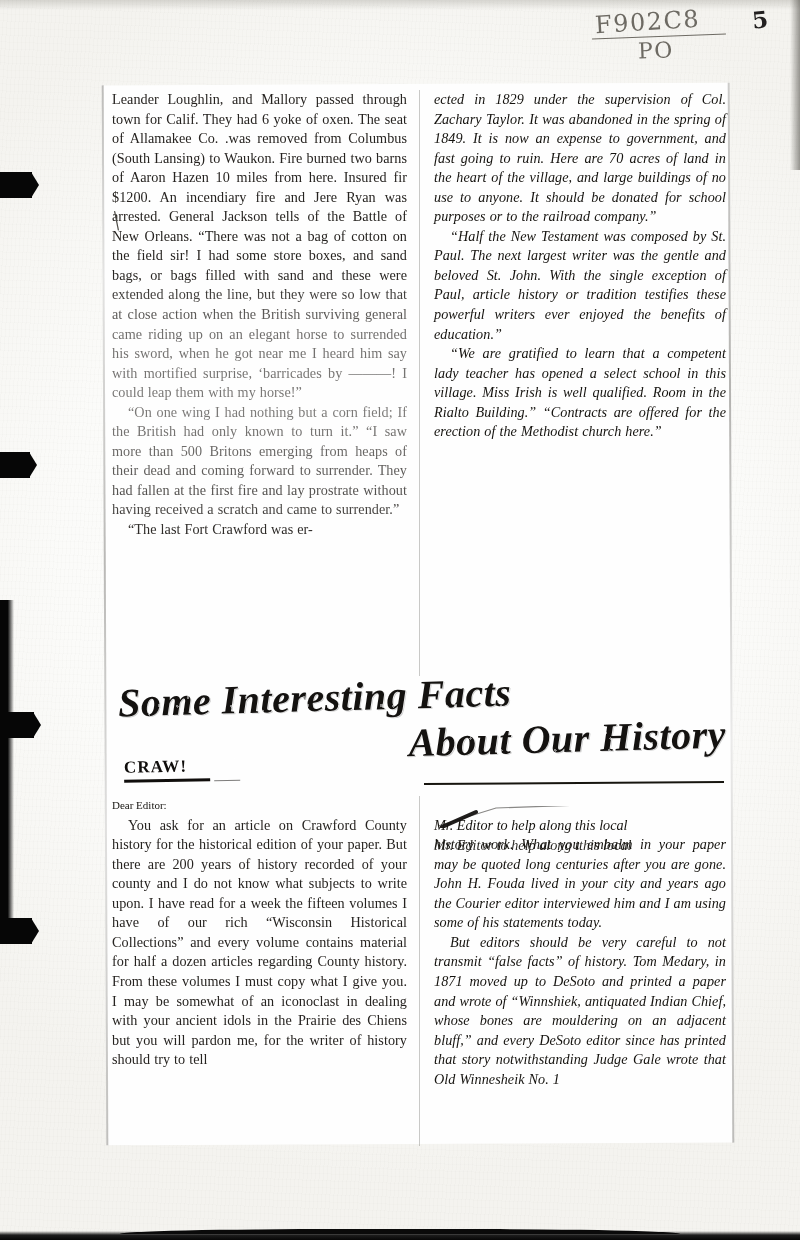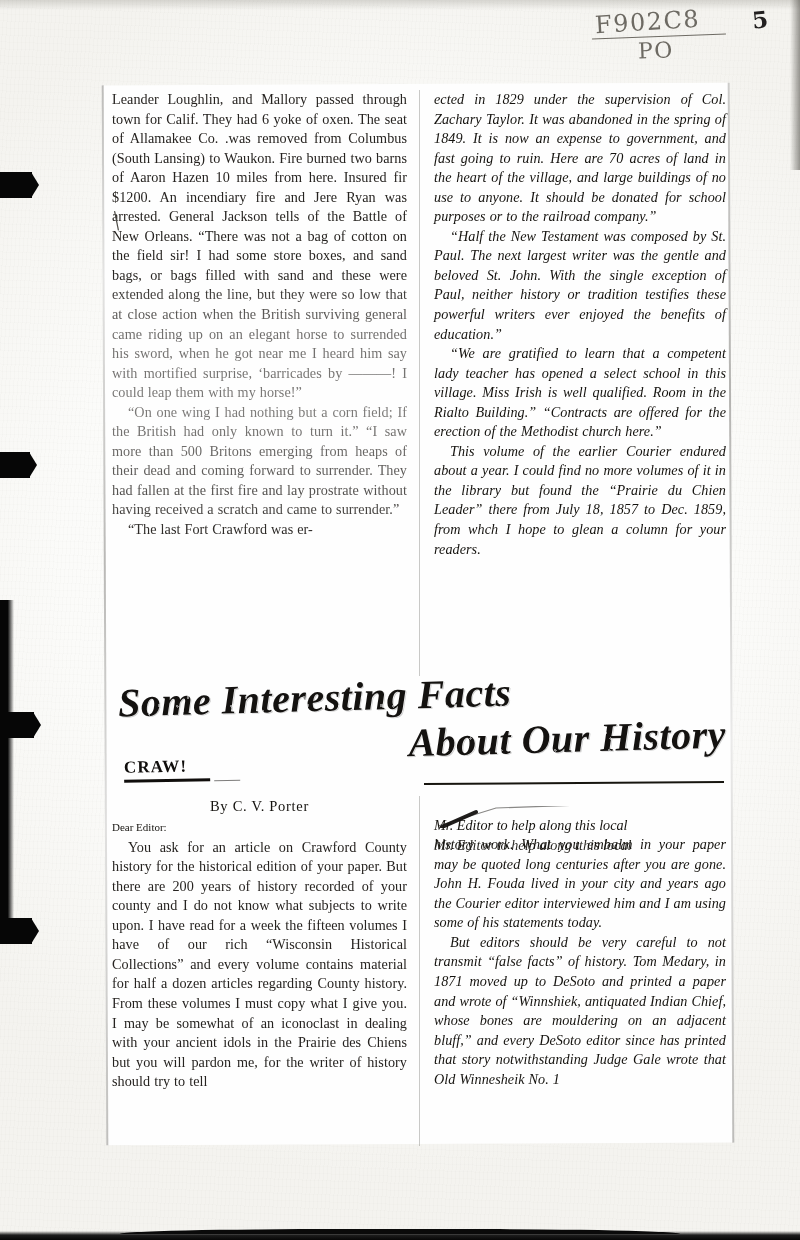--- a/index.html
+++ b/index.html
@@ -384,23 +384,22 @@
   <div class="top-article">
 
     <div class="col col-left">
       <p class="news-p">Leander Loughlin, and Mallory passed through town for Calif. They had 6 yoke of oxen. The seat of Allamakee Co. .was removed from Columbus (South Lansing) to Waukon. Fire burned two barns of Aaron Hazen 10 miles from here. Insured fir $1200. An incendiary fire and Jere Ryan was arrested. General Jackson tells of the Battle of New Orleans. “There was not a bag of cotton on the field sir! I had some store boxes, and sand bags, or bags filled with sand and these were extended along the line, but they were so low that at close action when the British surviving general came riding up on an elegant horse to surrended his sword, when he got near me I heard him say with mortified surprise, ‘barricades by ———! I could leap them with my horse!”</p>
       <p class="news-p">“On one wing I had nothing but a corn field; If the British had only known to turn it.” “I saw more than 500 Britons emerging from heaps of their dead and coming forward to surrender. They had fallen at the first fire and lay prostrate without having received a scratch and came to surrender.”</p>
       <p class="news-p">“The last Fort Crawford was er-</p>
     </div>
 
     <div class="col col-right">
       <p class="news-p">ected in 1829 under the supervision of Col. Zachary Taylor. It was abandoned in the spring of 1849. It is now an expense to government, and fast going to ruin. Here are 70 acres of land in the heart of the village, and large buildings of no use to anyone. It should be donated for school purposes or to the railroad company.”</p>
-      <p class="news-p">“Half the New Testament was composed by St. Paul. The next largest writer was the gentle and beloved St. John. With the single exception of Paul, neither history or tradition testifies these powerful writers ever enjoyed the benefits of education.”</p>
+      <p class="news-p">“Half the New Testament was composed by St. Paul. The next largest writer was the gentle and beloved St. John. With the single exception of Paul, article history or tradition testifies these powerful writers ever enjoyed the benefits of education.”</p>
       <p class="news-p">“We are gratified to learn that a competent lady teacher has opened a select school in this village. Miss Irish is well qualified. Room in the Rialto Building.” “Contracts are offered for the erection of the Methodist church here.”</p>
-      <p class="news-p">This volume of the earlier Courier endured about a year. I could find no more volumes of it in the library but found the “Prairie du Chien Leader” there from July 18, 1857 to Dec. 1859, from whch I hope to glean a column for your readers.</p>
     </div>
 
   </div>
   <div class="fade-band"></div>
 
   <div class="pencil-tick">╲</div>
 
   <div class="headline">
     <div class="headline-line l1">Some Interesting Facts</div>
     <div class="headline-line l2">About Our History</div>
@@ -411,21 +410,20 @@
     <div class="kicker-text">CRAW!</div>
     <div class="kicker-rule"></div>
     <div class="kicker-rule-thin"></div>
   </div>
 
   <div class="rule-right"></div>
 
   <div class="bottom-article">
 
     <div class="col col-left">
-      <p class="byline">By C. V. Porter</p>
       <p class="salutation">Dear Editor:</p>
       <p class="news-p" style="text-indent:16px;">You ask for an article on Crawford County history for the historical edition of your paper. But there are 200 years of history recorded of your county and I do not know what subjects to write upon. I have read for a week the fifteen volumes I have of our rich “Wisconsin Historical Collections” and every volume contains material for half a dozen articles regarding County history. From these volumes I must copy what I give you. I may be somewhat of an iconoclast in dealing with your ancient idols in the Prairie des Chiens but you will pardon me, for the writer of history should try to tell</p>
     </div>
 
     <div class="col col-right">
       <div class="dupe-wrap">
         <div class="dupe-line">Mr. Editor to help along this local</div>
       </div>
       <div class="dupe-wrap">
         <div class="dupe-line under">Mr. Editor to help along tthis local</div>

